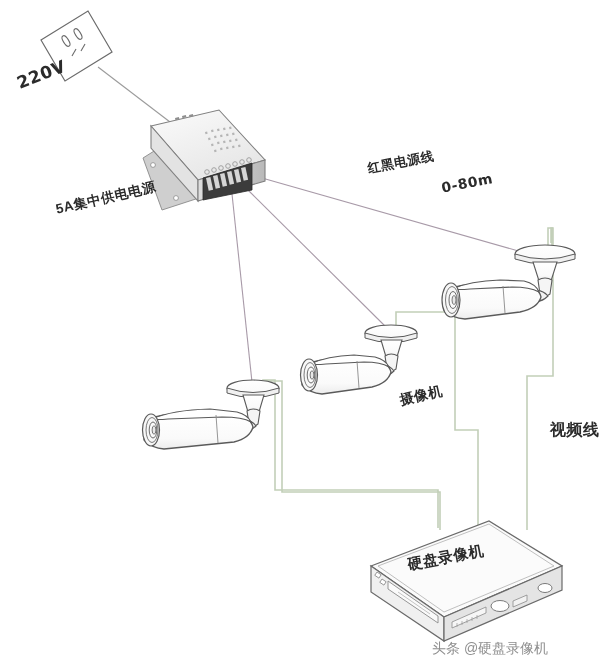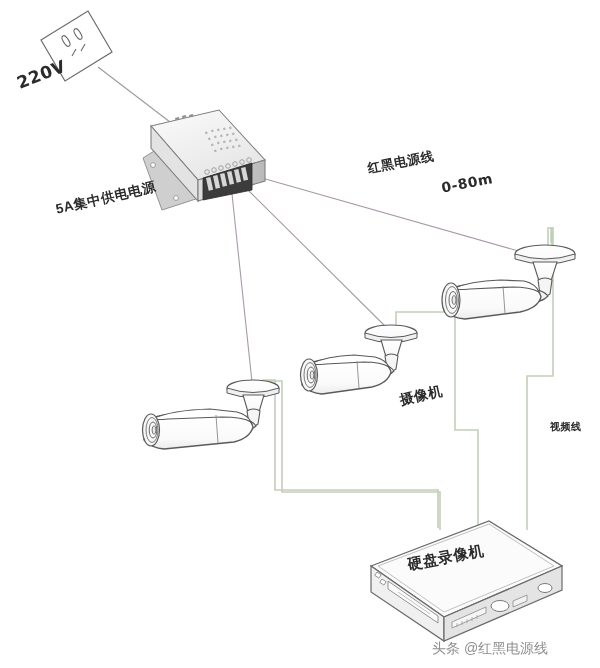--- a/index.html
+++ b/index.html
@@ -58,21 +58,21 @@
     font-family: "DejaVu Sans", sans-serif;
   }
   #label-camera {
     left: 398px; top: 392px;
     font-size: 14px;
     transform: rotate(-13deg);
     transform-origin: left top;
   }
   #label-videocable {
     left: 550px; top: 420px;
-    font-size: 10px;
+    font-size: 16px;
     font-family: Liberation Mono, monospace;
   }
   #label-dvr {
     left: 406px; top: 556px;
     font-size: 15px;
     transform: rotate(-11deg);
     transform-origin: left top;
   }
   #watermark {
     position: absolute;
@@ -283,15 +283,15 @@
   <div class="lbl" id="label-powercable">红黑电源线</div>
 
   <div class="lbl" id="label-distance">0-80m</div>
 
   <div class="lbl" id="label-camera">摄像机</div>
 
   <div class="lbl" id="label-videocable">视频线</div>
 
   <div class="lbl" id="label-dvr">硬盘录像机</div>
 
-  <div id="watermark">头条 @红黑电源线</div>
+  <div id="watermark">头条 @硬盘录像机</div>
 
 </div>
 
 </body></html>

